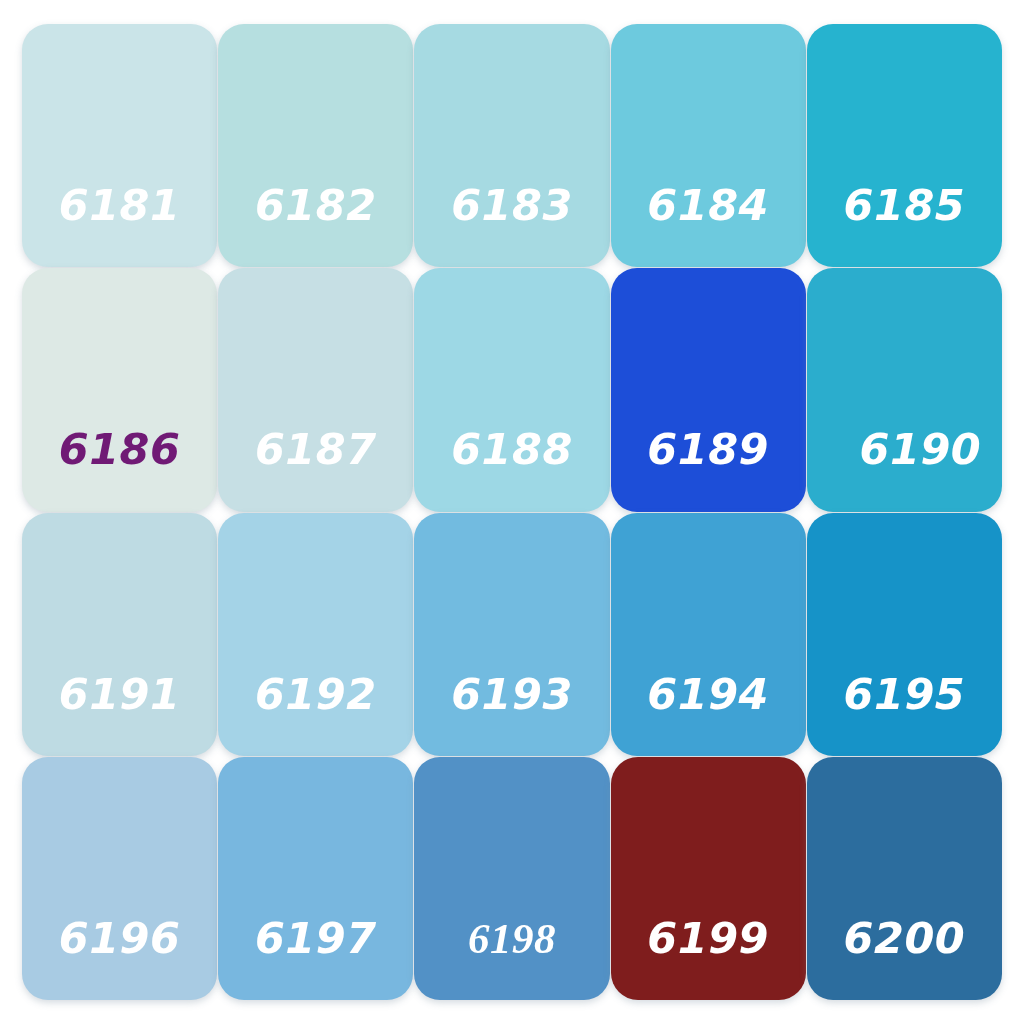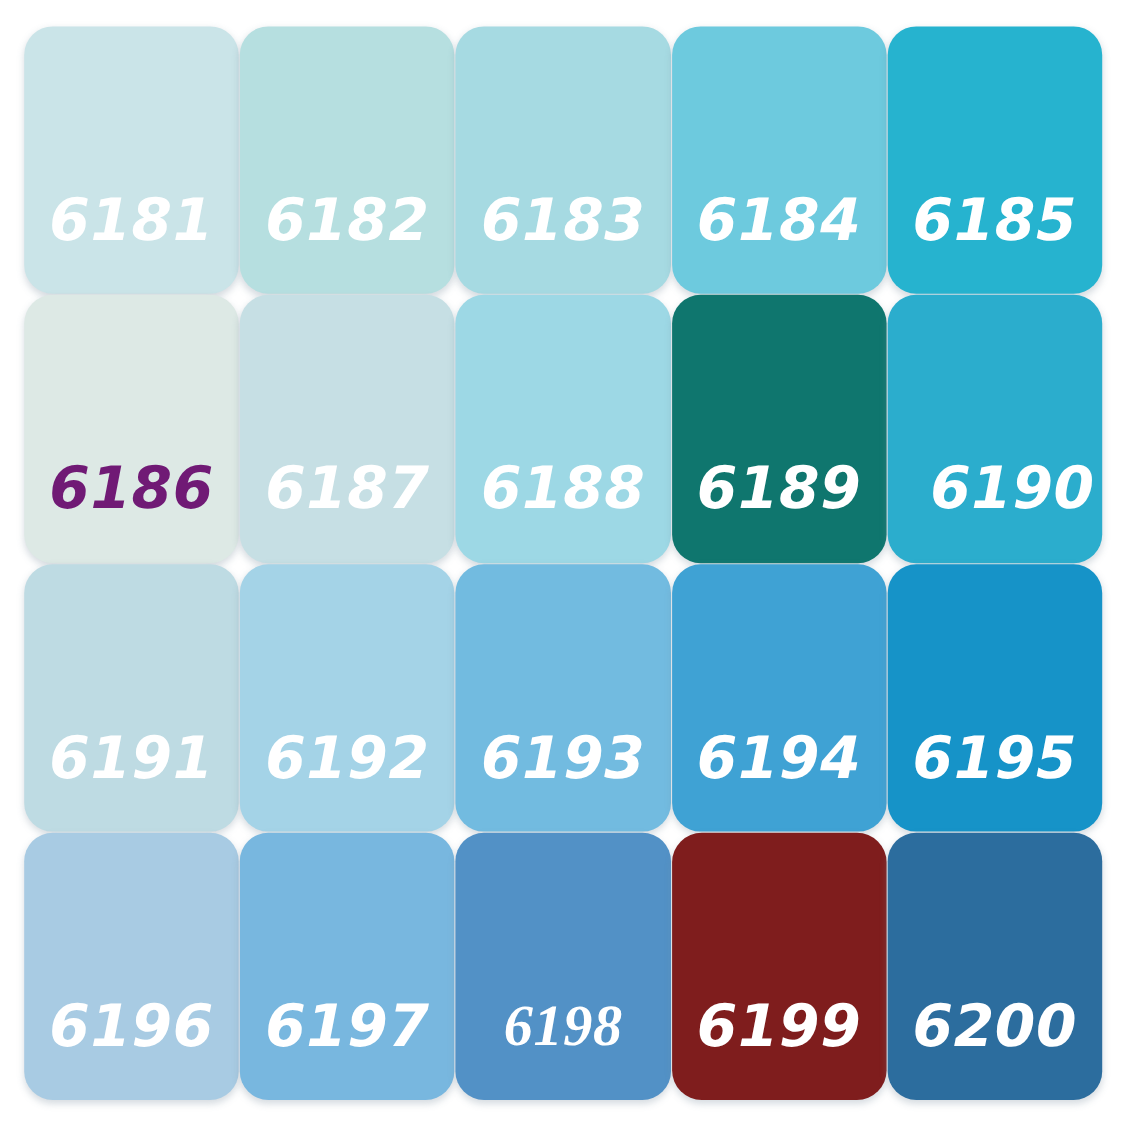--- a/index.html
+++ b/index.html
@@ -37,21 +37,21 @@
   }
 
   .swatch-label {
     position: absolute;
     left: 0;
     right: 0;
     bottom: 16.5%;
     text-align: center;
     color: #ffffff;
     font-family: "DejaVu Sans", sans-serif;
-    font-size: 53px;
+    font-size: 43px;
     font-weight: bold;
     font-style: italic;
     letter-spacing: 0.5px;
     line-height: 1;
     user-select: none;
   }
 </style>
 </head>
 <body>
 
@@ -73,21 +73,21 @@
     </div>
     <div class="swatch" style="background: rgb(221, 233, 229);">
       <div class="swatch-label" style="color: #701a75;">6186</div>
     </div>
     <div class="swatch" style="background: rgb(198, 223, 228);">
       <div class="swatch-label" style="color: rgb(255, 255, 255);">6187</div>
     </div>
     <div class="swatch" style="background: rgb(157, 216, 229);">
       <div class="swatch-label" style="color: rgb(255, 255, 255);">6188</div>
     </div>
-    <div class="swatch" style="background: #0f766e;">
+    <div class="swatch" style="background: #1d4ed8;">
       <div class="swatch-label" style="color: rgb(255, 255, 255);">6189</div>
     </div>
     <div class="swatch" style="background: rgb(43, 173, 205);">
       <div class="swatch-label" style="color: rgb(255, 255, 255); padding-left: 32px;">6190</div>
     </div>
     <div class="swatch" style="background: rgb(190, 219, 227);">
       <div class="swatch-label" style="color: rgb(255, 255, 255);">6191</div>
     </div>
     <div class="swatch" style="background: rgb(164, 211, 231);">
       <div class="swatch-label" style="color: rgb(255, 255, 255);">6192</div>

